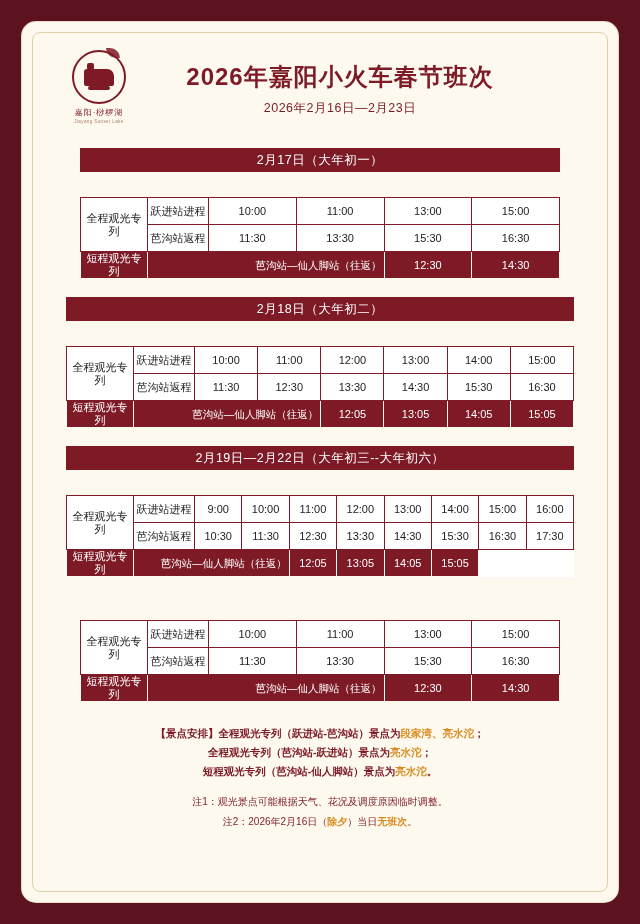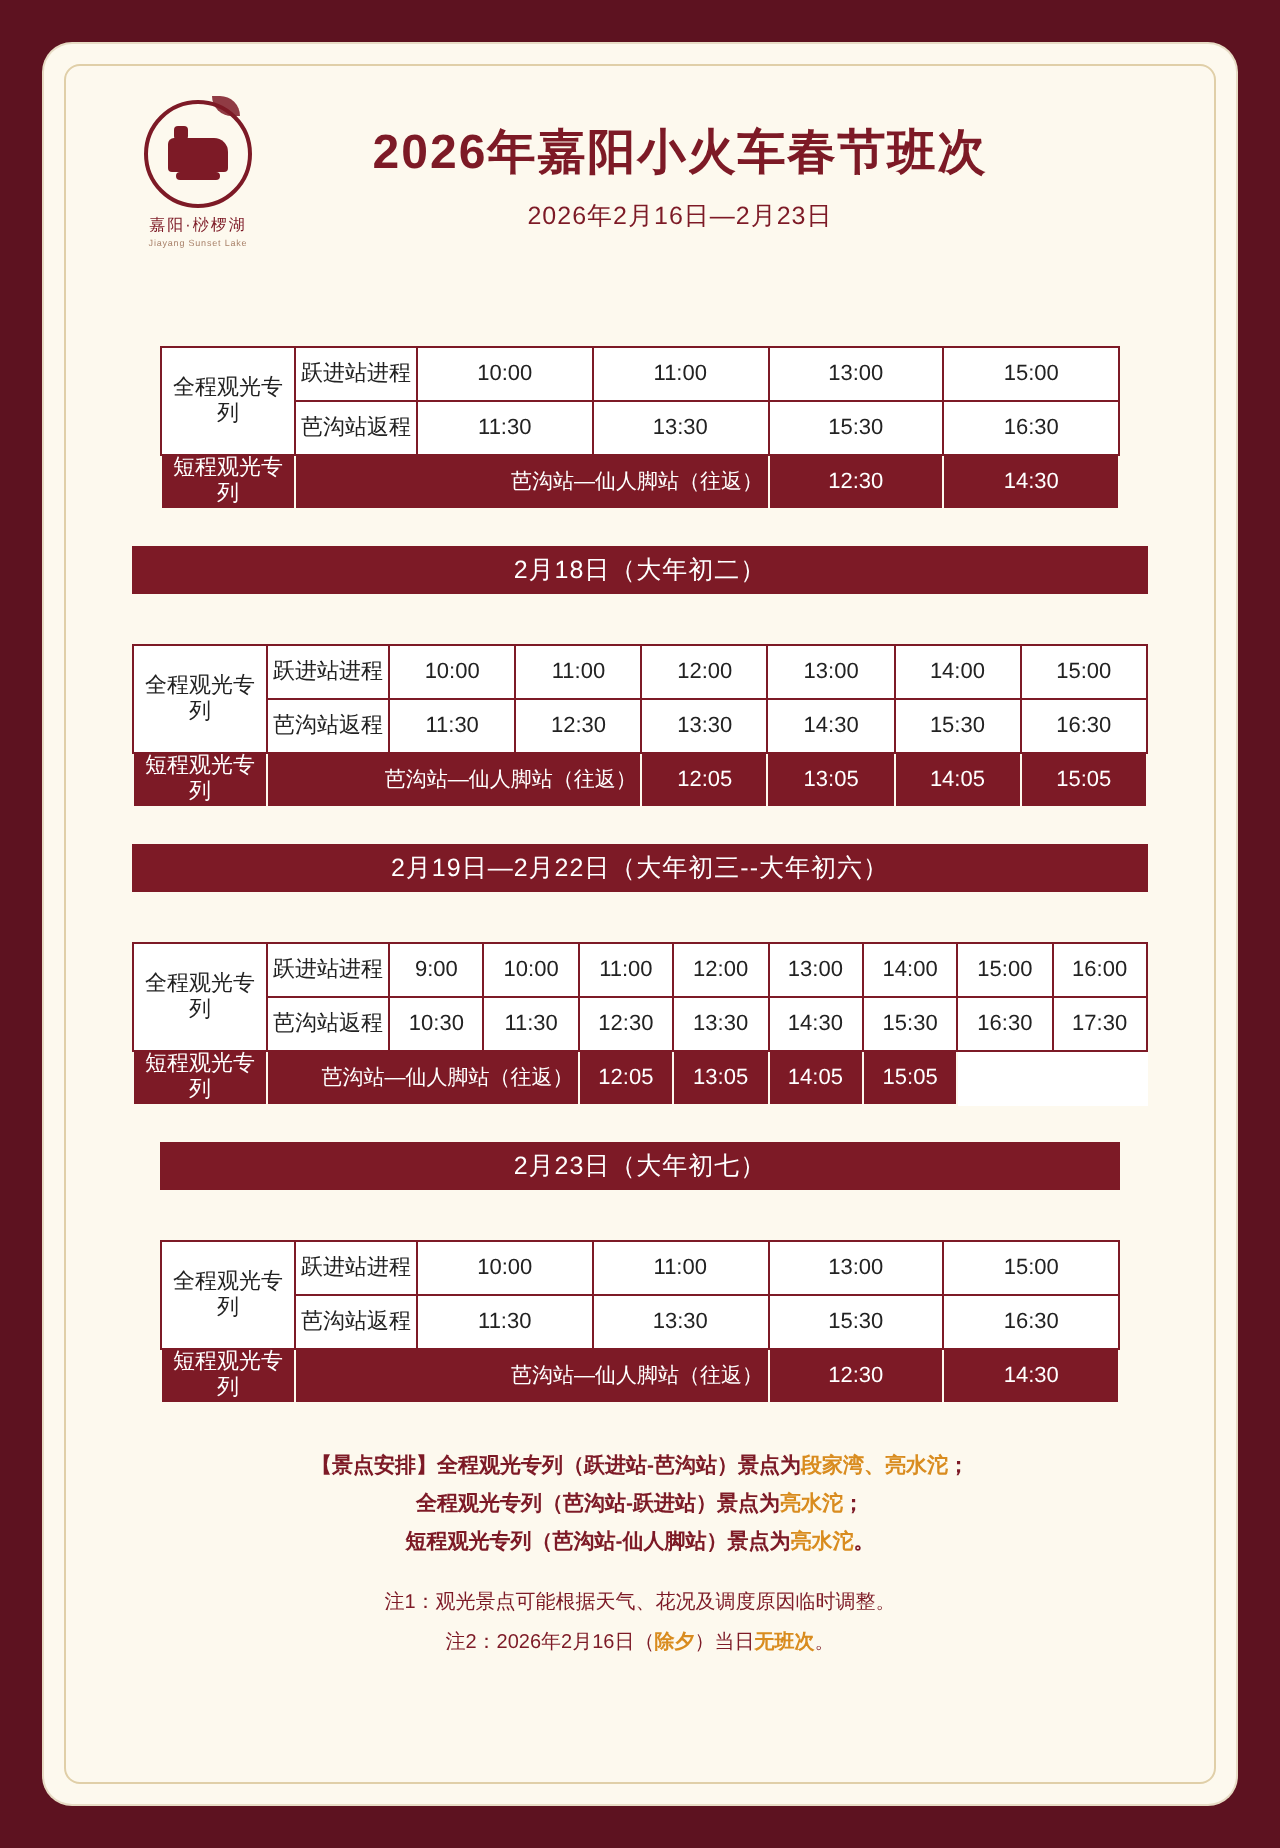--- a/index.html
+++ b/index.html
@@ -123,20 +123,21 @@
       <div class="logo-en">Jiayang Sunset Lake</div>
     </div>
     <div class="title-wrap">
       <div class="main-title">2026年嘉阳小火车春节班次</div>
       <div class="sub-title">2026年2月16日—2月23日</div>
     </div>
   </div>
 
   <div class="gap-sm"></div>
   <div class="block">
+    <div class="block-head">2月17日（大年初一）</div>
     <table class="sched">
       <tbody>
           <tr>
         <td class="rowlabel" rowspan="2">全程观光专列</td>
         <td class="sublabel">跃进站进程</td>
         <td>10:00</td>
         <td>11:00</td>
         <td>13:00</td>
         <td>15:00</td>
       </tr>
@@ -228,21 +229,20 @@
         <td colspan="1">13:05</td>
         <td colspan="1">14:05</td>
         <td colspan="1">15:05</td>
       </tr>
     </tbody>
       </table>
   </div>
 
   <div class="gap"></div>
   <div class="block">
-    <div class="block-head">2月23日（大年初七）</div>
     <table class="sched">
       <tbody>
           <tr>
         <td class="rowlabel" rowspan="2">全程观光专列</td>
         <td class="sublabel">跃进站进程</td>
         <td>10:00</td>
         <td>11:00</td>
         <td>13:00</td>
         <td>15:00</td>
       </tr>

